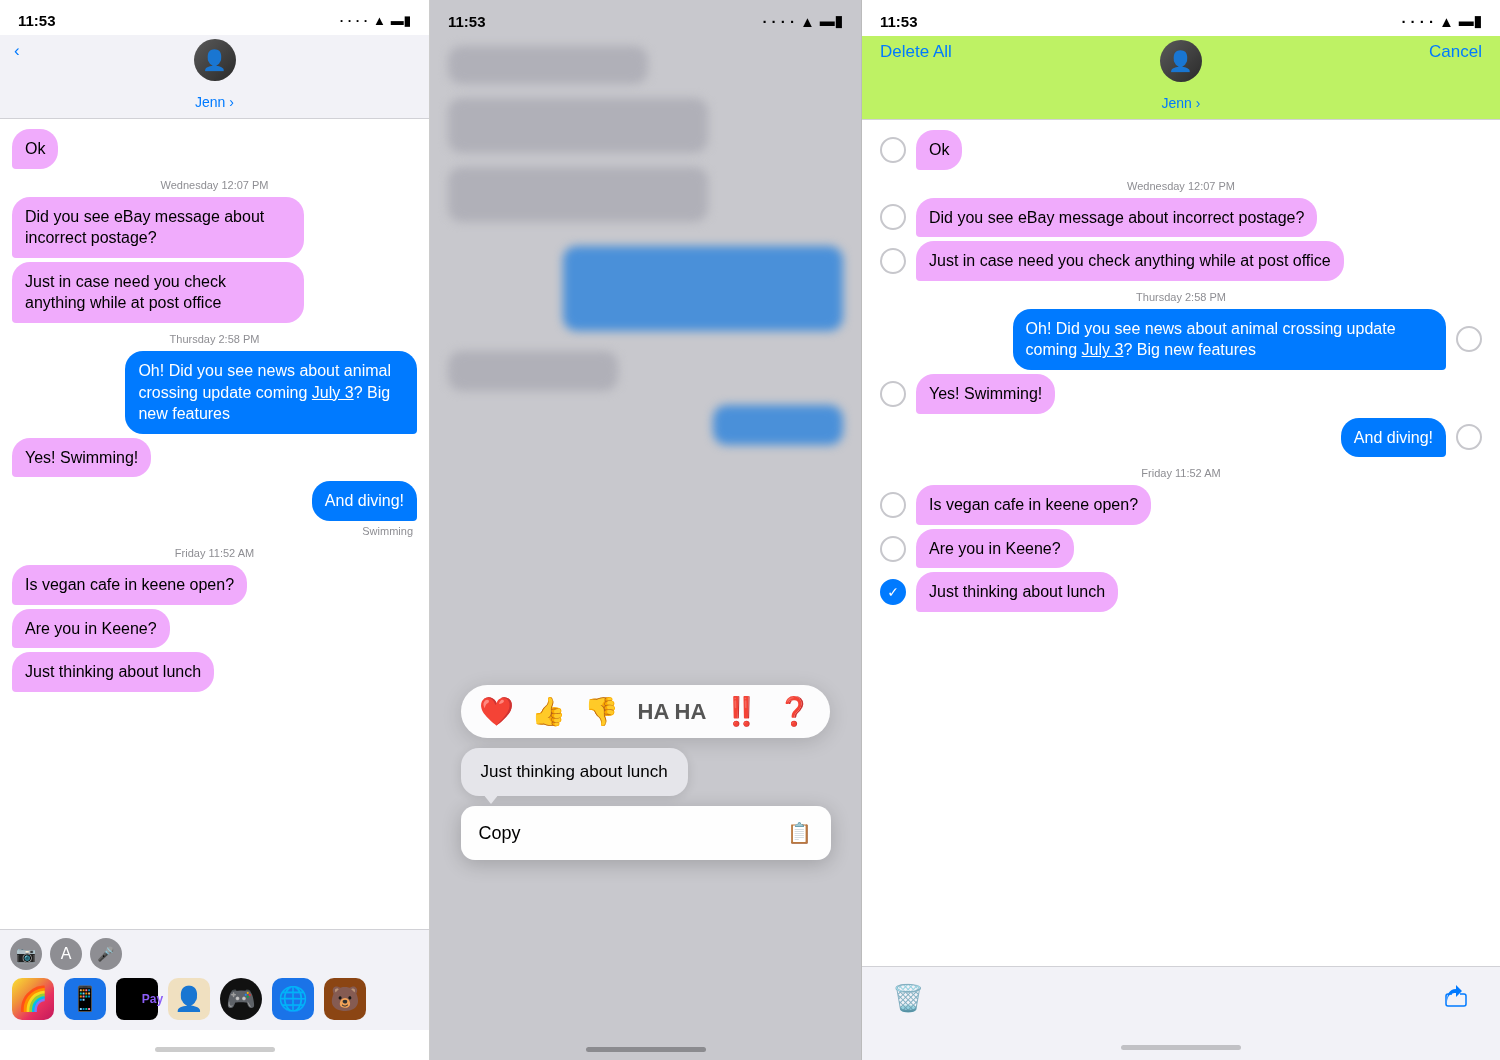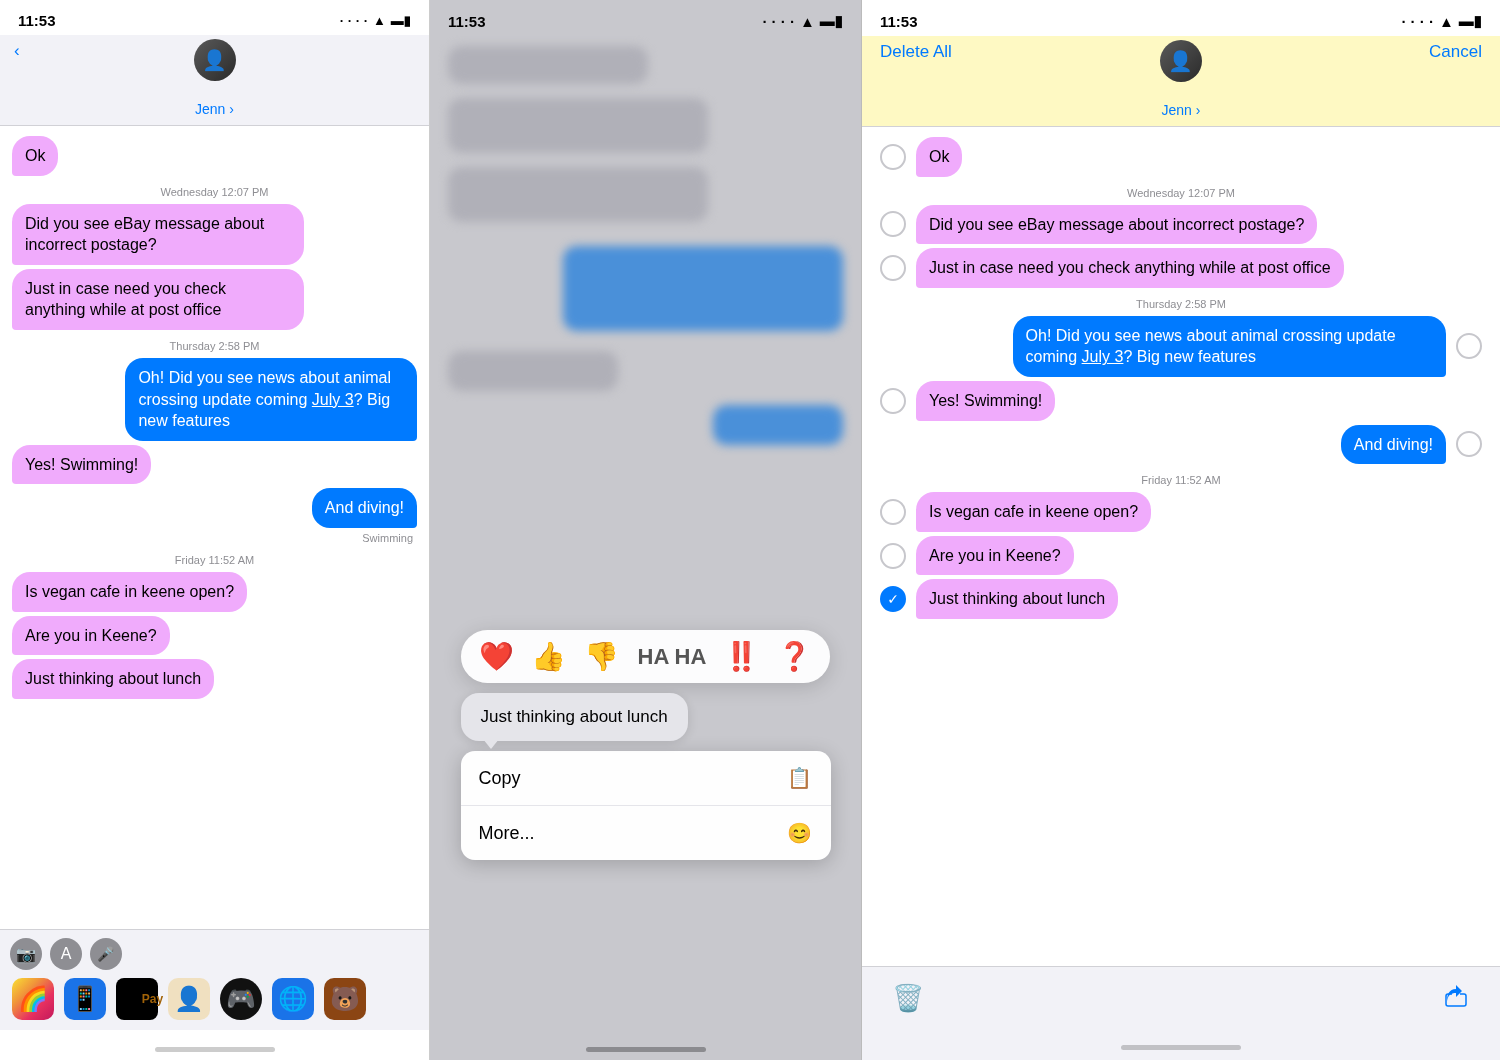--- a/index.html
+++ b/index.html
@@ -60,21 +60,21 @@
       width: 42px; height: 42px;
       border-radius: 50%;
       background: linear-gradient(135deg, #5a5a5a 0%, #2a2a2a 100%);
       overflow: hidden;
       display: flex; align-items: center; justify-content: center;
       font-size: 20px;
     }
     .nav-name {
       font-size: 14px;
       color: #007aff;
-      margin-top: 20px;
+      margin-top: 13px;
     }
 
     
     .messages-area {
       flex: 1;
       overflow-y: auto;
       padding: 10px 12px;
       background: #fff;
     }
 
@@ -312,21 +312,21 @@
       padding: 12px 18px 6px;
       font-size: 15px;
       font-weight: 700;
       background: #fff;
     }
     .right-nav {
       display: flex;
       flex-direction: column;
       align-items: center;
       padding: 4px 36px 8px;
-      background: #fef9c3;
+      background: #bef264;
       border-bottom: 1px solid #d1d1d6;
       position: relative;
     }
     .right-nav-left {
       position: absolute;
       left: 18px;
       top: 6px;
       color: #007aff;
       font-size: 17px;
       font-weight: 400;
@@ -462,21 +462,21 @@
 
   <div class="input-bar">
     <div class="input-row">
       <div class="input-icon-btn" style="background:#8e8e93;">📷</div>
       <div class="input-icon-btn" style="background:#8e8e93;">A</div>
       <div class="mic-btn">🎤</div>
     </div>
     <div class="app-icons-row">
       <div class="app-icon-btn" style="background:linear-gradient(135deg,#f9e234,#f0943a,#e73060,#c2185b);">🌈</div>
       <div class="app-icon-btn" style="background:#1a73e8;">📱</div>
-      <div class="app-icon-btn" style="background:#000; color:#a16207; font-size:12px; font-weight:700; border-radius:8px;padding-left:31px;">Pay</div>
+      <div class="app-icon-btn" style="background:#000; color:#8b5cf6; font-size:12px; font-weight:700; border-radius:8px;padding-left:31px;">Pay</div>
       <div class="app-icon-btn" style="background:#f0e0c0;">👤</div>
       <div class="app-icon-btn" style="background:#111; border-radius:50%;">🎮</div>
       <div class="app-icon-btn" style="background:#1a73e8;">🌐</div>
       <div class="app-icon-btn" style="background:#8b4513;">🐻</div>
     </div>
   </div>
   <div class="home-indicator">
     <span class="home-bar"></span>
   </div>
 </div>
@@ -517,24 +517,20 @@
       <div class="highlighted-bubble">
         <span>Just thinking about lunch</span>
         <div class="bubble-tail"></div>
       </div>
     </div>
 
     <div class="context-menu">
       <div class="context-menu-item">
         <span>Copy</span>
         <span class="context-menu-icon">📋</span>
-      </div>
-      <div class="context-menu-item">
-        <span>More...</span>
-        <span class="context-menu-icon">😊</span>
       </div>
     </div>
   </div>
 
   <div class="middle-home-indicator"></div>
 </div>
 
 <div class="right-panel">
 
   <div class="right-status-bar">

